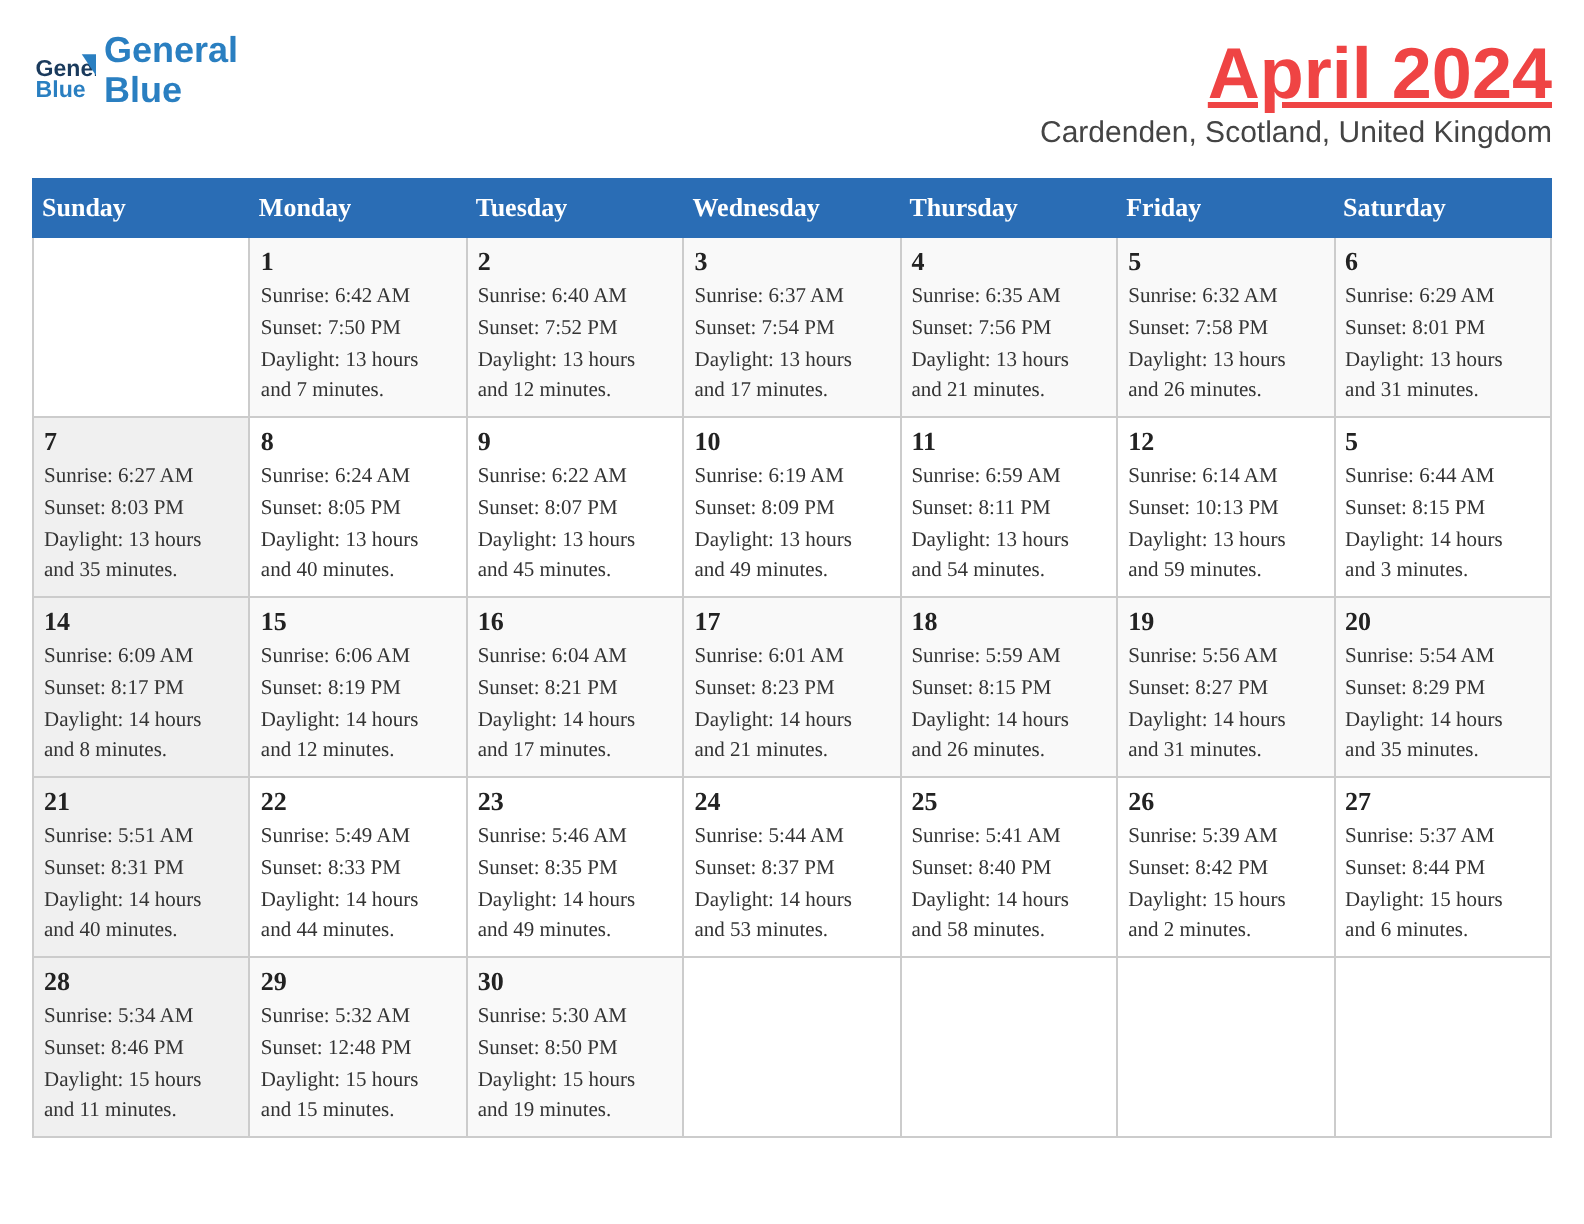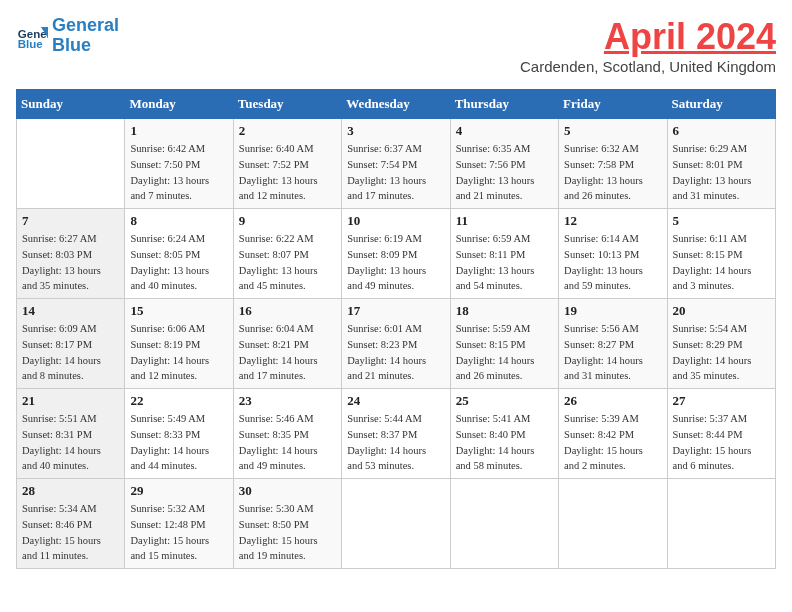--- a/index.html
+++ b/index.html
@@ -202,21 +202,21 @@
         </td>
         <td>
           <span class="day-number">12</span>
           <div class="day-info" style="white-space: pre-line;">Sunrise: 6:14 AM
 Sunset: 10:13 PM
 Daylight: 13 hours
 and 59 minutes.</div>
         </td>
         <td>
           <span class="day-number">5</span>
-          <div class="day-info" style="white-space: pre-line;">Sunrise: 6:11 AM
+          <div class="day-info" style="white-space: pre-line;">Sunrise: 6:44 AM
 Sunset: 8:15 PM
 Daylight: 14 hours
 and 3 minutes.</div>
         </td>
       </tr>
       <tr>
         <td>
           <span class="day-number">14</span>
           <div class="day-info" style="white-space: pre-line;">Sunrise: 6:09 AM
 Sunset: 8:17 PM

